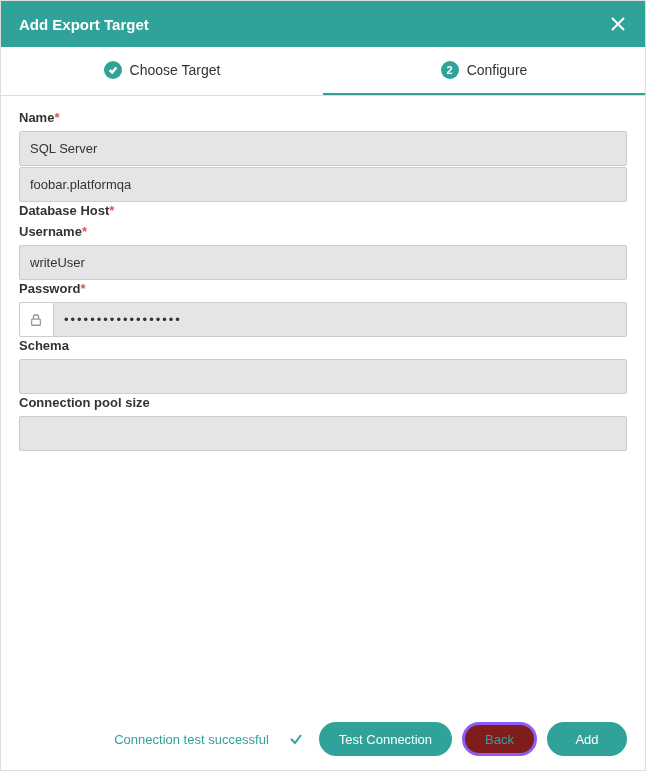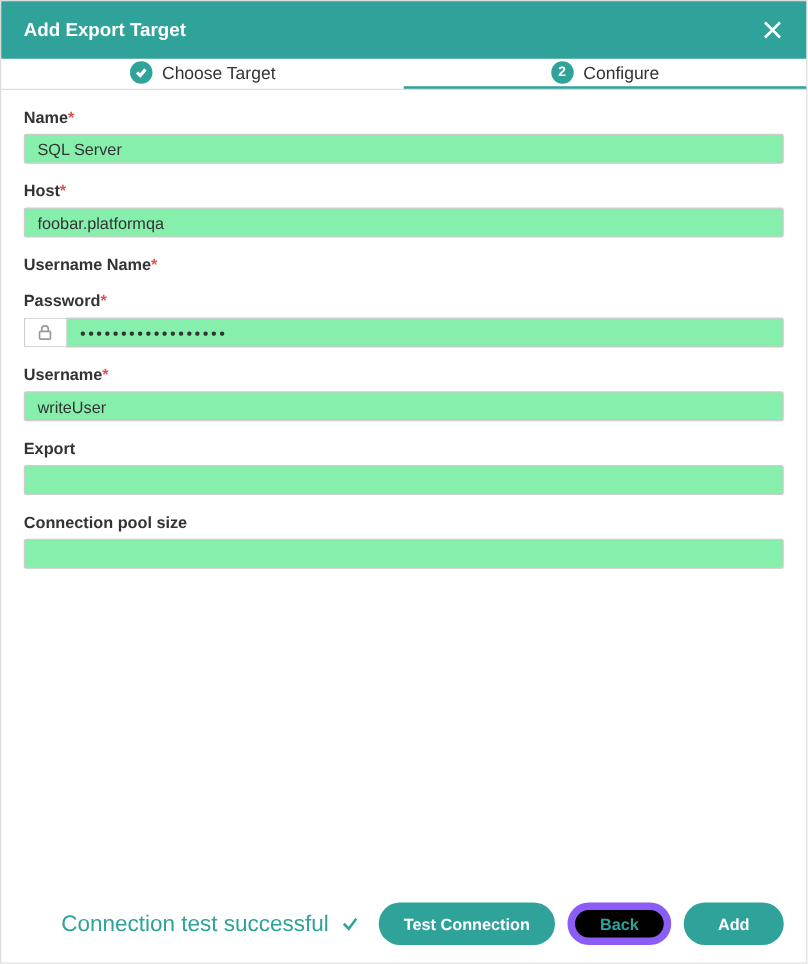--- a/index.html
+++ b/index.html
@@ -3,40 +3,40 @@
   <meta charset="utf-8">
   <style>
     * { box-sizing: border-box; margin: 0; padding: 0; font-family: 'Segoe UI', Arial, sans-serif; }
     body { background: #f0f0f0; width: 646px; height: 771px; overflow: hidden; }
     .modal { width: 646px; height: 771px; background: #fff; border: 1px solid #ddd; display: flex; flex-direction: column; }
     .modal-header { background: #2fa39a; color: #fff; padding: 14px 18px; display: flex; justify-content: space-between; align-items: center; }
     .modal-title { font-size: 15px; font-weight: 600; }
     .close-btn { cursor: pointer; display: flex; align-items: center; }
     .close-btn svg { width: 18px; height: 18px; stroke: #fff; stroke-width: 2; fill: none; }
     .tabs { display: flex; }
-    .tab { flex: 1; text-align: center; padding: 2px 0; font-size: 14px; color: #333; cursor: pointer; border-bottom: 3px solid transparent; display: flex; align-items: center; justify-content: center; gap: 8px; }
+    .tab { flex: 1; text-align: center; padding: 14px 0; font-size: 14px; color: #333; cursor: pointer; border-bottom: 3px solid transparent; display: flex; align-items: center; justify-content: center; gap: 8px; }
     .tab.active { border-bottom: 3px solid #2fa39a; }
     .tabs-sep { height: 1px; background: #ddd; margin-top: -1px; }
     .step-ind { width: 18px; height: 18px; border-radius: 50%; background: #2fa39a; color: #fff; display: inline-flex; align-items: center; justify-content: center; font-size: 11px; font-weight: 600; }
     .step-ind svg { width: 10px; height: 10px; stroke: #fff; stroke-width: 3; fill: none; }
     .form-body { padding: 14px 18px 0 18px; flex: 1; overflow-y: auto; }
-    .form-group { margin-bottom: 14px; }
+    .form-group { margin-bottom: 1px; }
     .form-label { display: block; font-size: 13px; font-weight: 600; color: #333; margin-bottom: 6px; }
     .req { color: #d9534f; }
-    .form-control { width: 100%; height: 24px; border: 1px solid #ccc; border-radius: 2px; padding: 0 10px; font-size: 13px; color: #333; background: #86efac; }
+    .form-control { width: 100%; height: 35px; border: 1px solid #ccc; border-radius: 2px; padding: 0 10px; font-size: 13px; color: #333; background: #e5e5e5; }
     .input-group { display: flex; align-items: stretch; }
     .input-addon { width: 36px; border: 1px solid #ccc; border-right: none; border-radius: 2px 0 0 2px; display: flex; align-items: center; justify-content: center; background: #fff; }
     .input-addon svg { width: 14px; height: 14px; stroke: #999; stroke-width: 1.5; fill: none; }
     .input-group .form-control { border-radius: 0 2px 2px 0; letter-spacing: 2px; }
     .footer { padding: 14px 18px; display: flex; align-items: center; justify-content: flex-end; gap: 10px; }
-    .status-msg { color: #2fa39a; font-size: 18px; display: flex; align-items: center; gap: 10px; margin-right: 6px; text-align: center; }
+    .status-msg { color: #2fa39a; font-size: 13px; display: flex; align-items: center; gap: 20px; margin-right: 6px; text-align: center; }
     .status-msg svg { width: 14px; height: 14px; stroke: #2fa39a; stroke-width: 2; fill: none; }
-    .btn { height: 34px; padding: 0 20px; border-radius: 17px; font-size: 13px; font-weight: 700; cursor: pointer; border: none; display: inline-flex; align-items: center; justify-content: center; }
+    .btn { height: 34px; padding: 0 20px; border-radius: 17px; font-size: 13px; font-weight: 400; cursor: pointer; border: none; display: inline-flex; align-items: center; justify-content: center; }
     .btn-primary { background: #2fa39a; color: #fff; }
-    .btn-outline { background: #000000; color: #2fa39a; border: 6px solid #8b5cf6; }
+    .btn-outline { background: #7f1d1d; color: #2fa39a; border: 3px solid #8b5cf6; }
     .btn-add { min-width: 80px; text-align: right; }
   </style>
 </head>
 <body>
 
 <div class="modal">
   <div class="modal-header">
     <div class="modal-title">Add Export Target</div>
     <div class="close-btn">
       <svg viewBox="0 0 18 18">
@@ -62,49 +62,48 @@
   <div class="tabs-sep"></div>
 
   <div class="form-body">
 
     <div class="form-group">
       <label class="form-label"><span>Name</span><span class="req">*</span></label>
       <input class="form-control" type="text" value="SQL Server" style="">
     </div>
 
     <div class="form-group">
-      <label class="form-label"><span>Host</span><span class="req">*</span></label>
       <input class="form-control" type="text" value="foobar.platformqa" style="">
     </div>
 
     <div class="form-group">
-      <label class="form-label"><span>Username Name</span><span class="req">*</span></label>
+      <label class="form-label"><span>Database Host</span><span class="req">*</span></label>
+    </div>
+
+    <div class="form-group">
+      <label class="form-label"><span>Username</span><span class="req">*</span></label>
+      <input class="form-control" type="text" value="writeUser" style="">
     </div>
 
     <div class="form-group">
       <label class="form-label"><span>Password</span><span class="req">*</span></label>
       <div class="input-group">
         <div class="input-addon">
           <svg viewBox="0 0 16 16">
               <rect x="3" y="7" width="10" height="7" rx="1"></rect>
               <path d="M5 7 V5 a3 3 0 0 1 6 0 V7"></path>
             </svg>
         </div>
         <input class="form-control" type="password" value="••••••••••••••••••" style="">
       </div>
     </div>
 
-    <div class="form-group">
-      <label class="form-label"><span>Username</span><span class="req">*</span></label>
-      <input class="form-control" type="text" value="writeUser" style="">
-    </div>
-
 
     <div class="form-group">
-      <label class="form-label">Export</label>
+      <label class="form-label">Schema</label>
       <input class="form-control" type="text" value="" style="">
     </div>
 
     <div class="form-group">
       <label class="form-label">Connection pool size</label>
       <input class="form-control" type="text" value="" style="">
     </div>
 
   </div>
 

